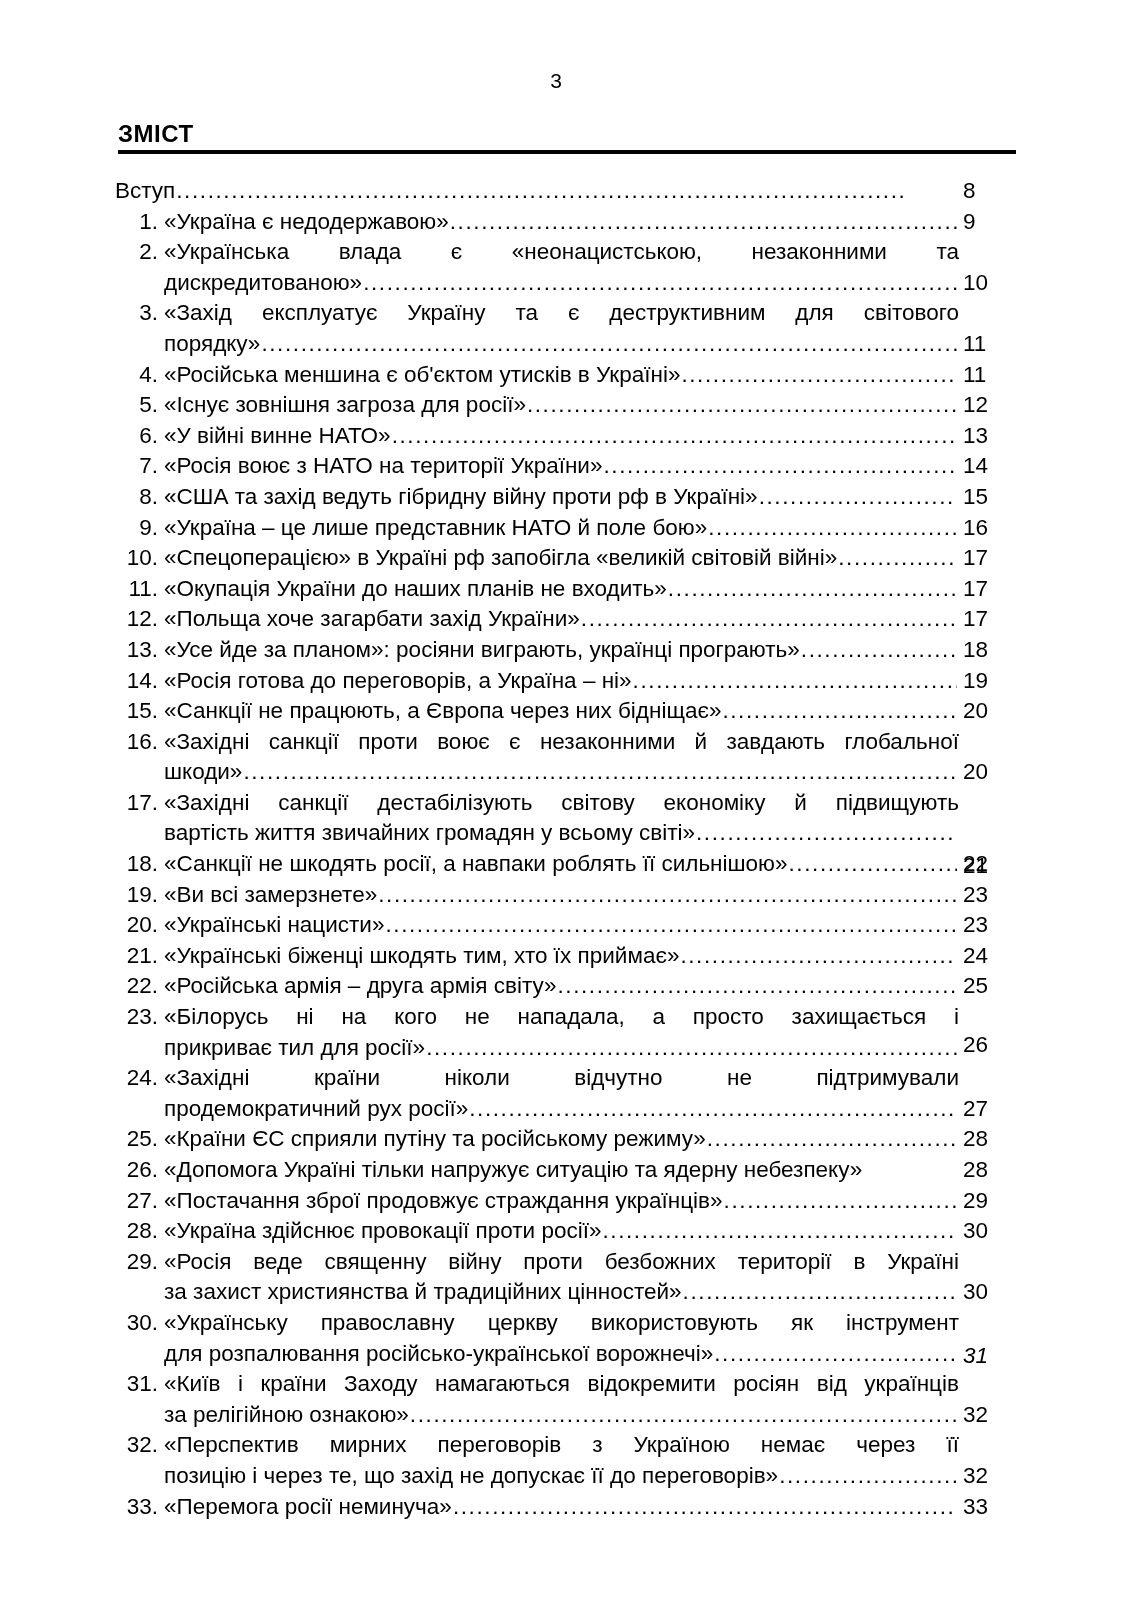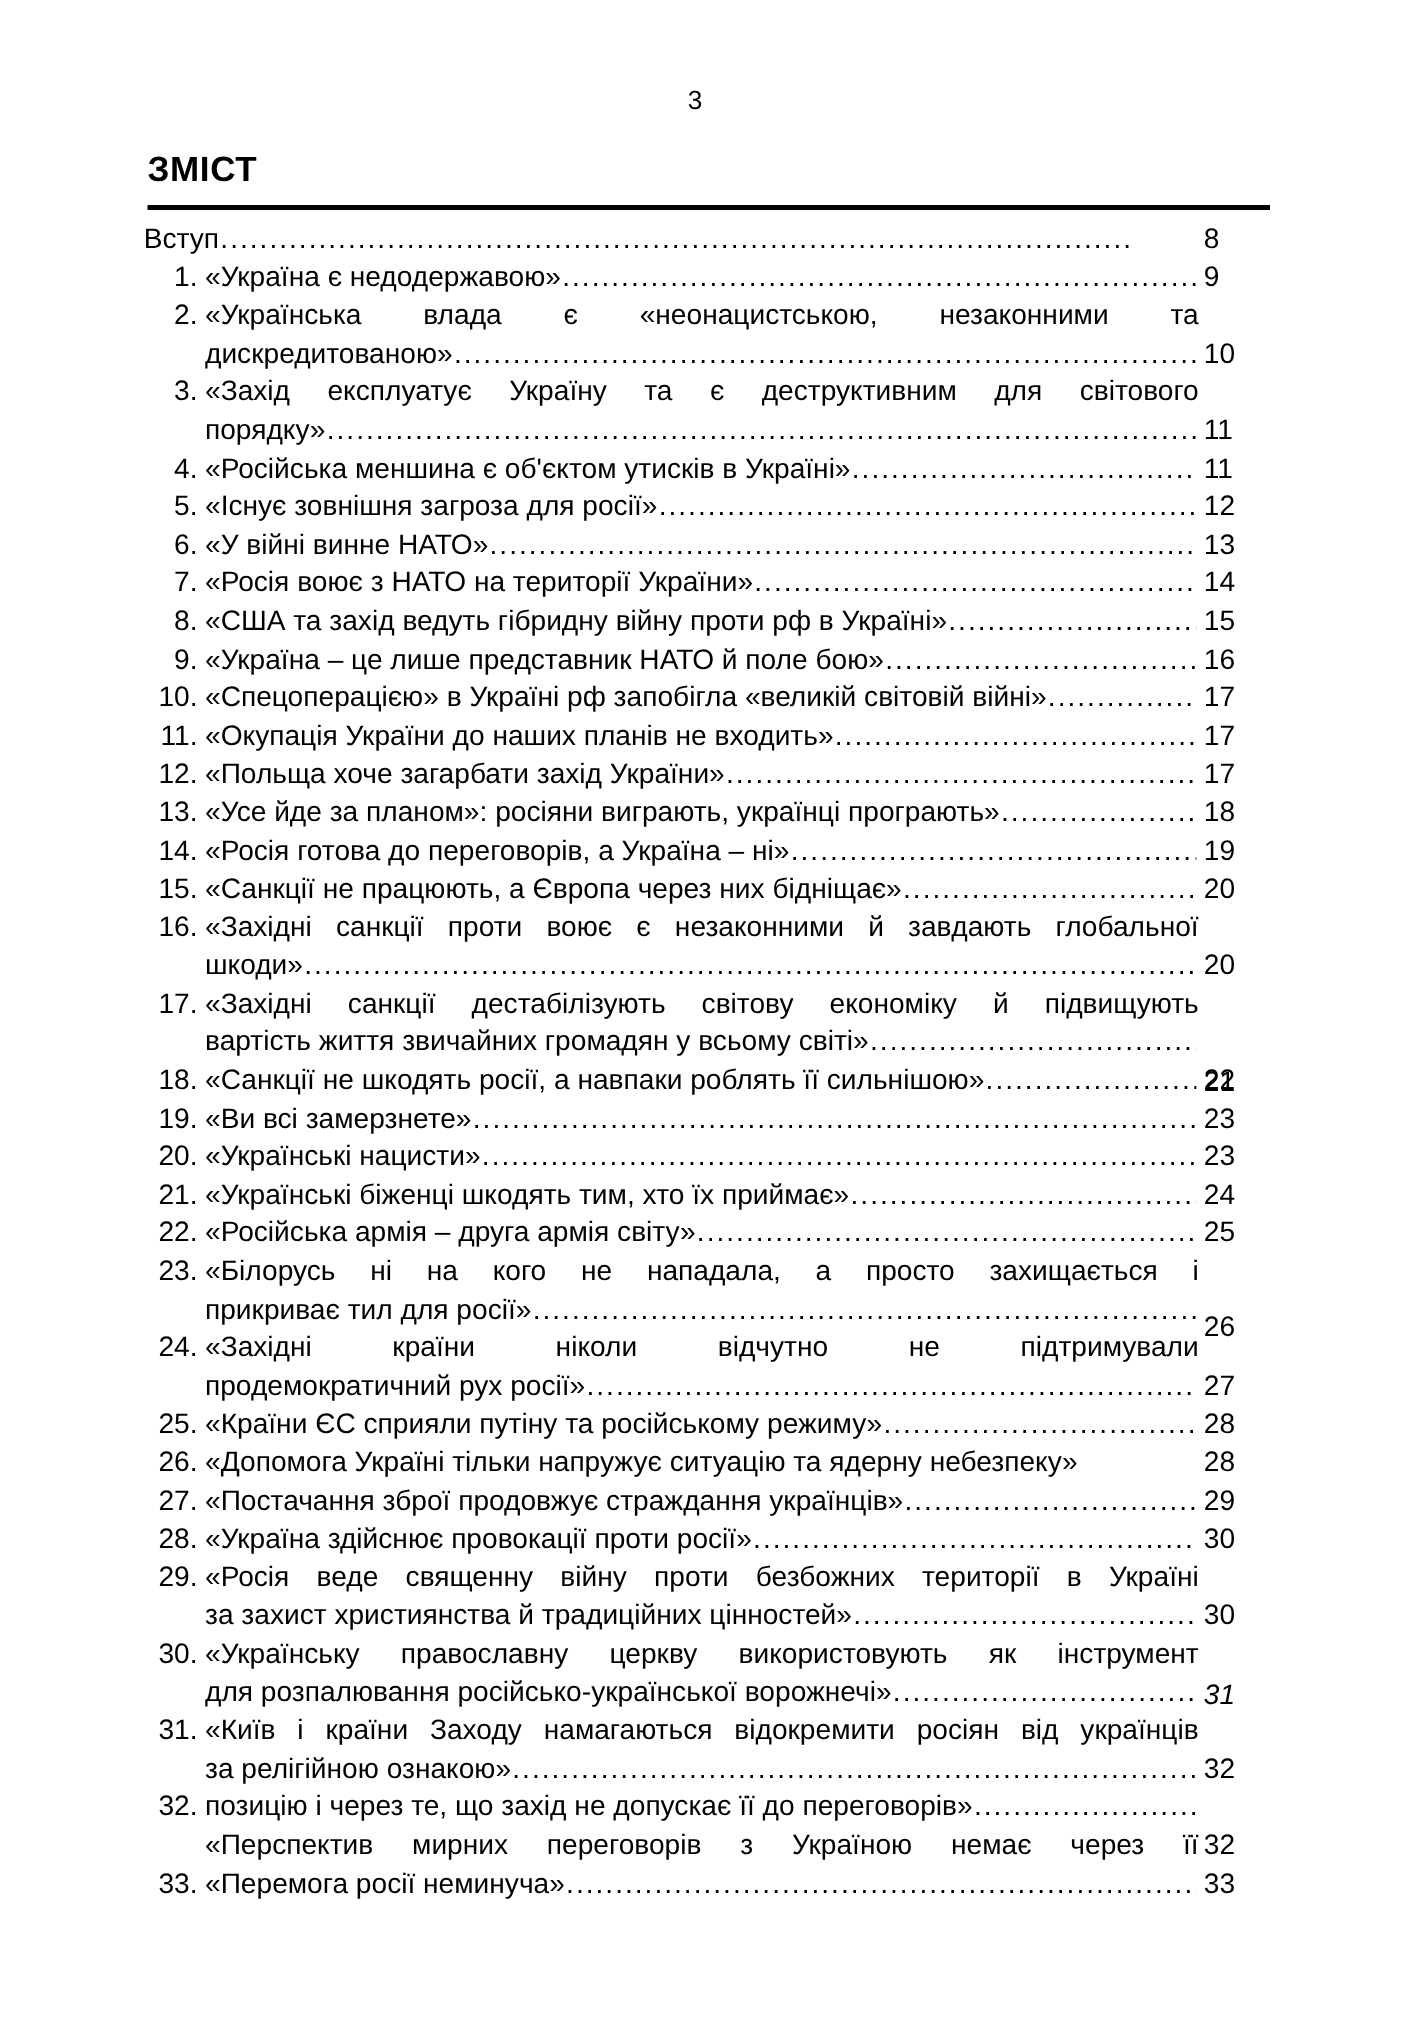--- a/index.html
+++ b/index.html
@@ -35,26 +35,26 @@
   }
 
   
   .heading-block {
     position: absolute;
     top: 121px;
     left: 118px;
     width: 898px;
   }
   .heading-title {
-    font-size: 28px;
+    font-size: 24px;
     font-weight: bold;
     letter-spacing: 0.5px;
     line-height: 1.05;
     margin: 0;
-    padding: 0 0 14px 0;
+    padding: 0 0 4px 0;
   }
   .heading-rule {
     height: 4px;
     background: #000000;
     width: 100%;
   }
 
   
   .toc {
     position: absolute;
@@ -490,21 +490,21 @@
               <span>просто</span>
               <span>захищається</span>
               <span>і</span>
             </span>
             <span class="tline lead">
               <span class="lead-text">прикриває тил для росії»</span>
               <span class="leader"></span>
             </span>
           </div>
         </div>
-        <div class="pgwrap" style="top: 45px;">26</div>
+        <div class="pgwrap" style="top: 28px;">26</div>
       </div>
       <div class="toc-row">
         <div class="toc-num">24.</div>
         <div class="toc-body">
           <div class="toc-title">
             <span class="tline just">
               <span>«Західні</span>
               <span>країни</span>
               <span>ніколи</span>
               <span>відчутно</span>
@@ -630,34 +630,34 @@
               <span class="leader"></span>
             </span>
           </div>
         </div>
         <div class="pgwrap" style="top: 30.6px;">32</div>
       </div>
       <div class="toc-row">
         <div class="toc-num">32.</div>
         <div class="toc-body">
           <div class="toc-title">
-            <span class="tline lead">
-              <span class="lead-text">позицію і через те, що захід не допускає її до переговорів»</span>
-              <span class="leader"></span>
-            </span>
             <span class="tline just">
               <span>«Перспектив</span>
               <span>мирних</span>
               <span>переговорів</span>
               <span>з</span>
               <span>Україною</span>
               <span>немає</span>
               <span>через</span>
               <span>її</span>
             </span>
+            <span class="tline lead">
+              <span class="lead-text">позицію і через те, що захід не допускає її до переговорів»</span>
+              <span class="leader"></span>
+            </span>
           </div>
         </div>
         <div class="pgwrap" style="top: 30.6px;">32</div>
       </div>
       <div class="toc-row">
         <div class="toc-num">33.</div>
         <div class="toc-body">
           <div class="toc-title single">
             <span class="tline lead">
               <span class="lead-text">«Перемога росії неминуча»</span>

